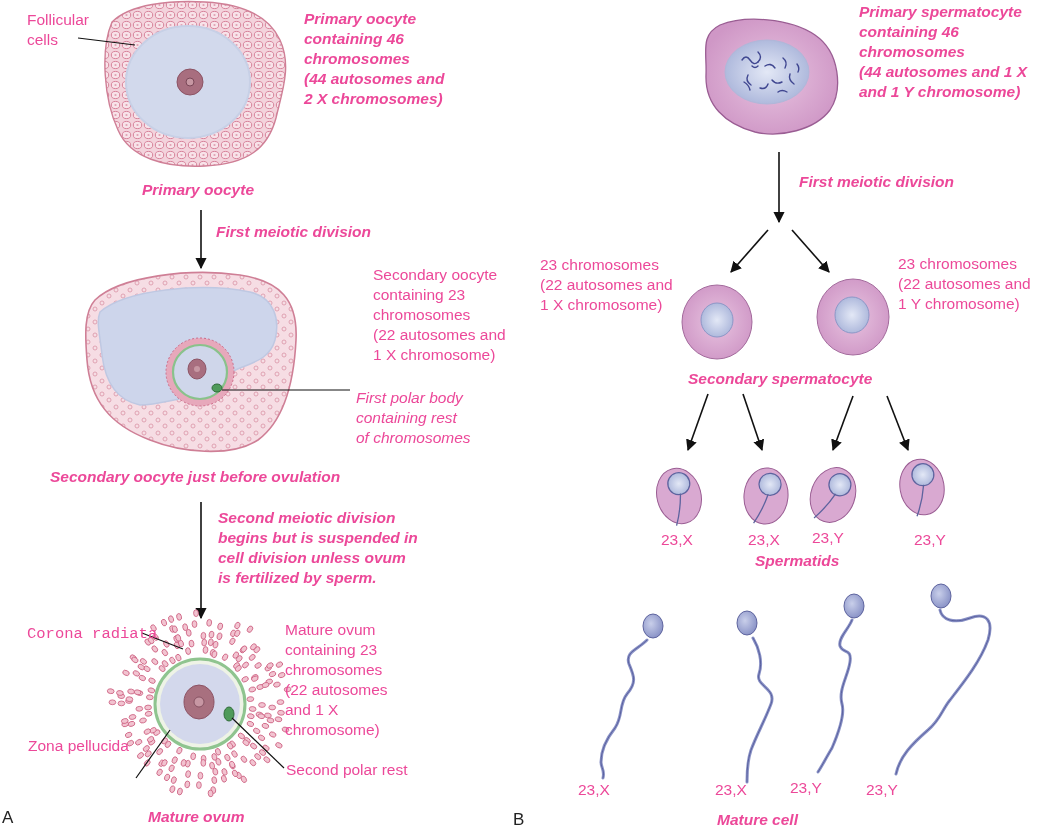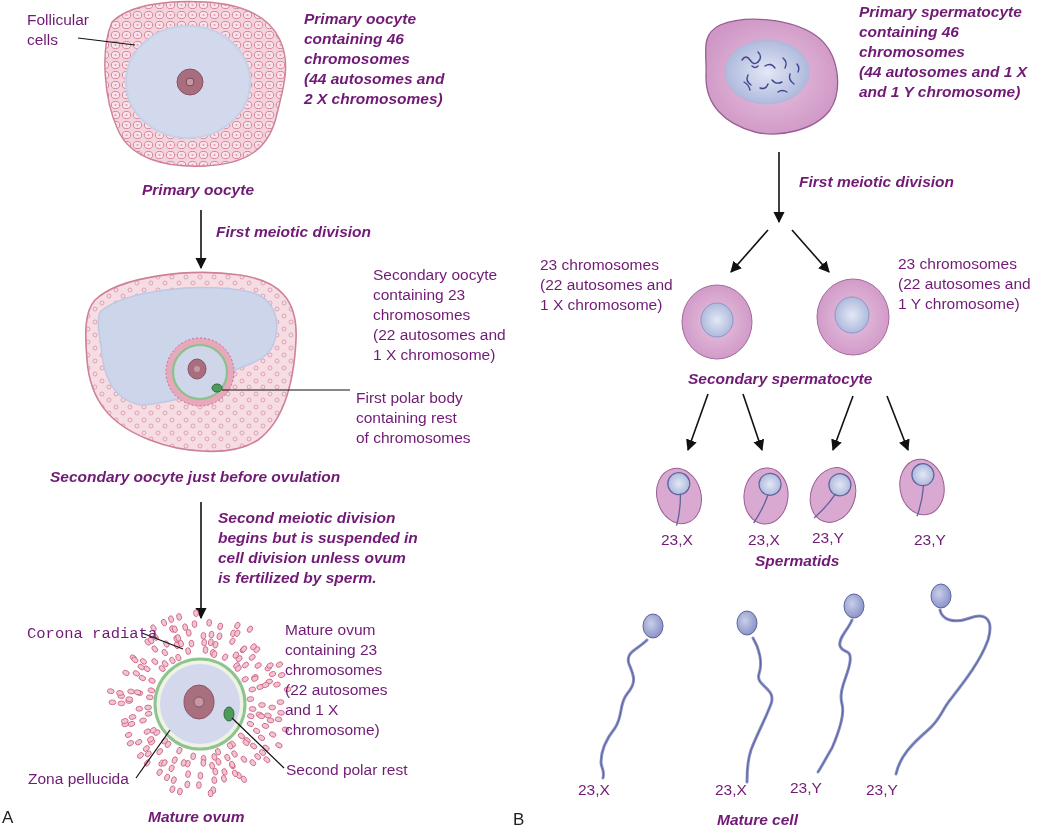--- a/index.html
+++ b/index.html
@@ -1,18 +1,18 @@
 <!DOCTYPE html>
 <html><head>
 <meta charset="utf-8">
 <style>
   html, body { margin: 0; padding: 0; background: #ffffff; }
   body { width: 1046px; height: 832px; position: relative; overflow: hidden;
          font-family: "Liberation Sans", sans-serif; color: #111; }
-  .t { position: absolute; font-size: 15.5px; line-height: 20px; white-space: pre; color: #701a75; }
+  .t { position: absolute; font-size: 15.5px; line-height: 20px; white-space: pre; color: #ec4899; }
   .b { font-weight: bold; font-style: italic; }
   svg.layer { position: absolute; left: 0; top: 0; }
   .panel-letter { position: absolute; font-size: 17px; color: #222; }
 </style>
 </head>
 <body>
 
 <svg class="layer" width="1046" height="832" viewBox="0 0 1046 832">
   <defs>
     <marker id="ah" viewBox="0 0 10 10" refX="9" refY="5" markerWidth="7" markerHeight="9" orient="auto-start-reverse">
@@ -349,39 +349,39 @@
 (44 autosomes and
 2 X chromosomes)</div>
 <div class="t b" style="left:142px; top:180px;">Primary oocyte</div>
 <div class="t b" style="left:216px; top:222px;">First meiotic division</div>
 
 <div class="t" style="left:329px; top:265px;margin-left:44px;">Secondary oocyte
 containing 23
 chromosomes
 (22 autosomes and
 1 X chromosome)</div>
-<div class="t" style="left:356px; top:388px;">First polar body
+<div class="t" style="left:356px; top:388px;font-style:italic;">First polar body
 containing rest
 of chromosomes</div>
 <div class="t b" style="left:50px; top:467px;">Secondary oocyte just before ovulation</div>
 
 <div class="t b" style="left:218px; top:508px;">Second meiotic division
 begins but is suspended in
 cell division unless ovum
 is fertilized by sperm.</div>
 
 <div class="t" style="left:27px; top:624px;font-family:Liberation Mono, monospace;">Corona radiata</div>
 <div class="t" style="left:285px; top:620px;">Mature ovum
 containing 23
 chromosomes
 (22 autosomes
 and 1 X
 chromosome)</div>
 <div class="t" style="left:286px; top:760px;">Second polar rest</div>
-<div class="t" style="left:28px; top:769px;">Zona pellucida</div>
+<div class="t" style="left:28px; top:736px;">Zona pellucida</div>
 <div class="panel-letter" style="left:2px; top:808px;">A</div>
 <div class="t b" style="left:148px; top:807px;">Mature ovum</div>
 
 <div class="t b" style="left:859px; top:2px;">Primary spermatocyte
 containing 46
 chromosomes
 (44 autosomes and 1 X
 and 1 Y chromosome)</div>
 <div class="t b" style="left:799px; top:172px;">First meiotic division</div>
 <div class="t" style="left:540px; top:255px;">23 chromosomes

